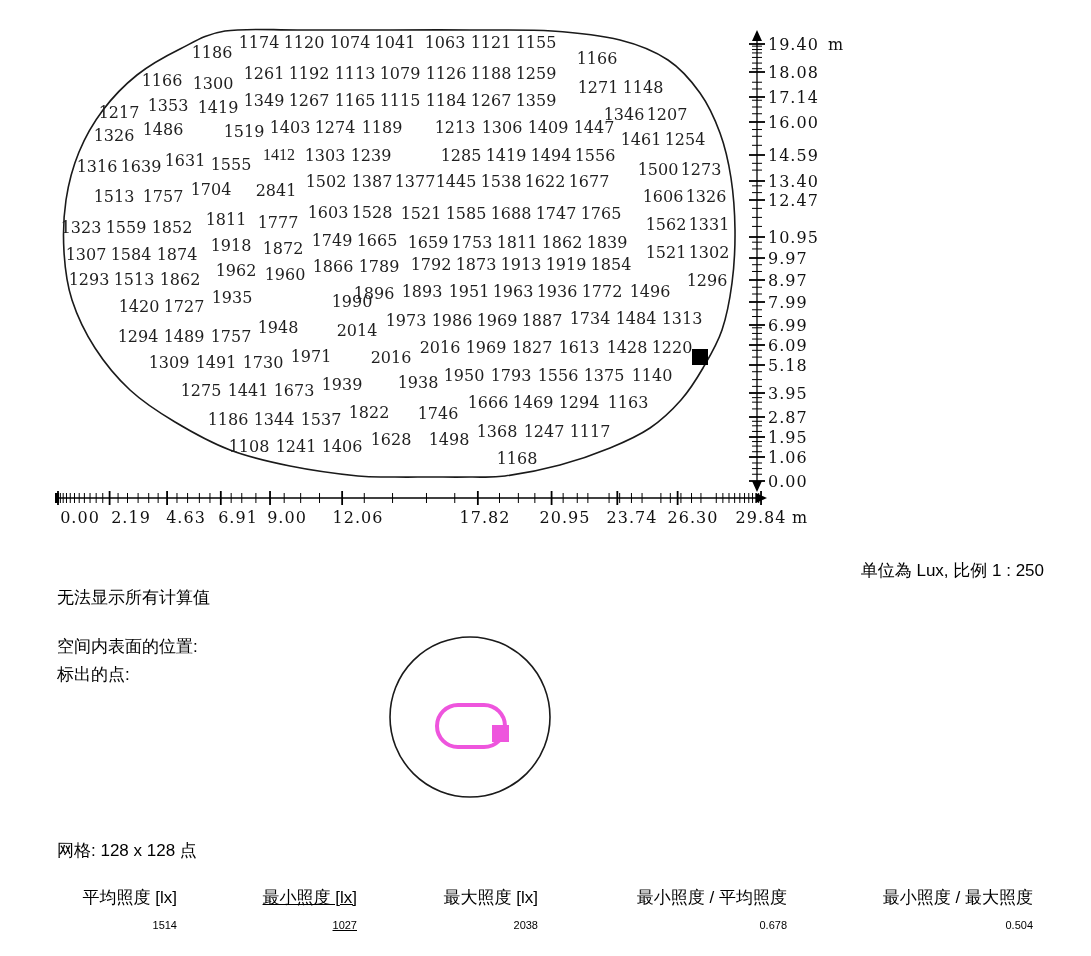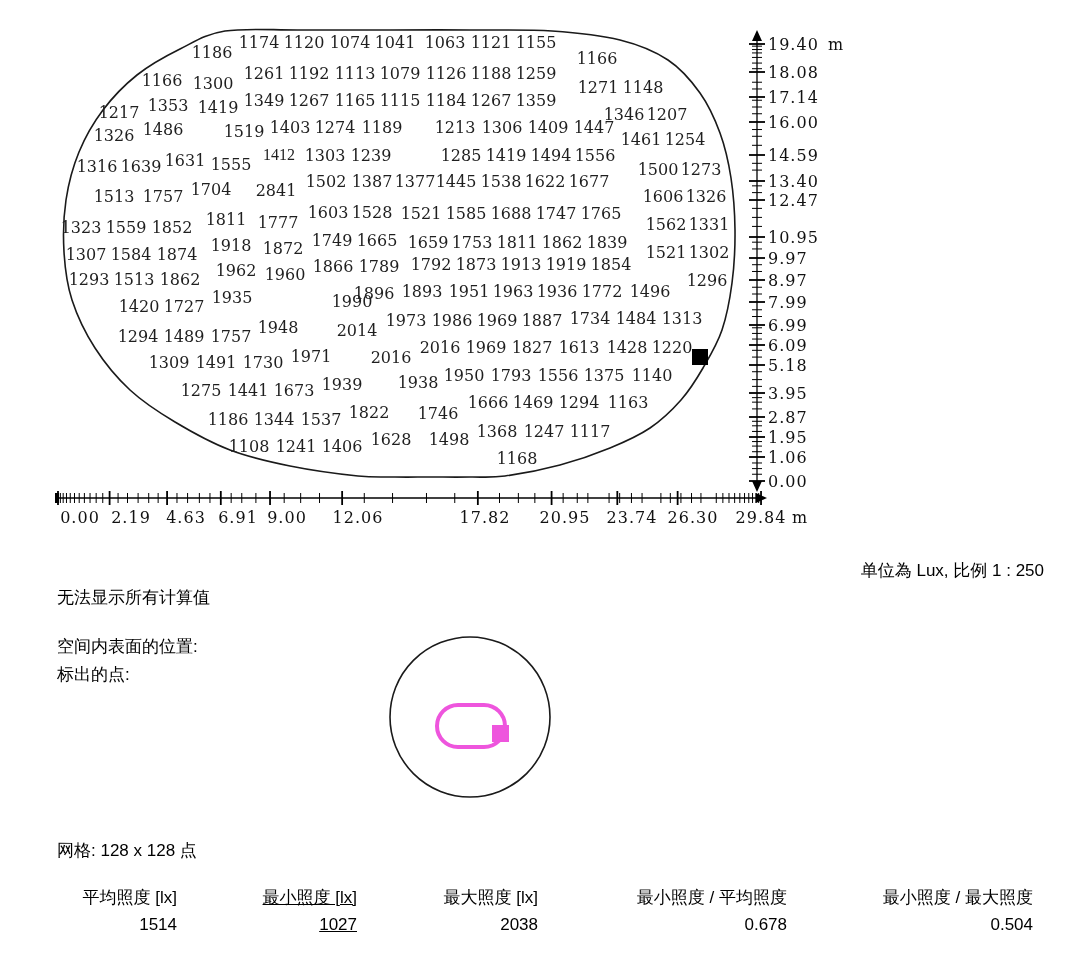--- a/index.html
+++ b/index.html
@@ -8,21 +8,21 @@
   #draw{position:absolute;left:0;top:0;width:1091px;height:956px;}
   .num{position:absolute;transform:translate(-50%,-50%);
        font-family:"DejaVu Serif",serif;font-size:16px;color:#1f1f1f;white-space:nowrap;}
   .rlab{position:absolute;font-family:"DejaVu Serif",serif;font-size:16px;color:#111;
         white-space:nowrap;letter-spacing:1px;}
   .rlab.v{transform:translate(0,-50%);}
   .rlab.h{transform:translate(-50%,-50%);}
   .cjk{position:absolute;font-size:17px;color:#000;white-space:nowrap;transform:translate(0,-50%);}
   .stat-col{position:absolute;top:888px;text-align:right;white-space:nowrap;}
   .stat-h{font-size:17px;line-height:20px;}
-  .stat-v{font-size:17px;line-height:20px;margin-top:7px;}
+  .stat-v{font-size:11px;line-height:20px;margin-top:7px;}
 </style>
 </head>
 <body>
 
 <div id="canvas">
   <svg id="draw" xmlns="http://www.w3.org/2000/svg">
       <path d="M 225 31 C 245.0 27.8 272.5 30.2 300 30 C 327.5 29.8 361.7 30.0 390 30 C 418.3 30.0 443.0 29.8 470 30 C 497.0 30.2 527.0 29.3 552 31 C 577.0 32.7 600.7 35.2 620 40 C 639.3 44.8 654.7 51.2 668 60 C 681.3 68.8 691.3 80.8 700 93 C 708.7 105.2 714.8 118.8 720 133 C 725.2 147.2 728.5 161.8 731 178 C 733.5 194.2 734.8 212.5 735 230 C 735.2 247.5 734.2 266.3 732 283 C 729.8 299.7 726.8 315.8 722 330 C 717.2 344.2 709.8 356.3 703 368 C 696.2 379.7 689.8 390.0 681 400 C 672.2 410.0 661.8 420.0 650 428 C 638.2 436.0 625.0 441.8 610 448 C 595.0 454.2 577.5 460.3 560 465 C 542.5 469.7 520.0 474.0 505 476 C 490.0 478.0 482.5 476.8 470 477 C 457.5 477.2 442.5 477.0 430 477 C 417.5 477.0 407.0 477.2 395 477 C 383.0 476.8 375.5 477.8 358 476 C 340.5 474.2 311.3 470.3 290 466 C 268.7 461.7 249.2 457.3 230 450 C 210.8 442.7 191.7 432.0 175 422 C 158.3 412.0 143.3 402.3 130 390 C 116.7 377.7 104.7 363.0 95 348 C 85.3 333.0 77.2 316.0 72 300 C 66.8 284.0 65.0 268.7 64 252 C 63.0 235.3 63.5 216.7 66 200 C 68.5 183.3 72.8 167.0 79 152 C 85.2 137.0 93.3 122.8 103 110 C 112.7 97.2 124.2 85.2 137 75 C 149.8 64.8 165.3 56.3 180 49 C 194.7 41.7 205.0 34.2 225 31 Z" fill="none" stroke="#1a1a1a" stroke-width="1.6"></path>
       <rect x="692" y="349" width="16" height="16" fill="#000"></rect>
       <circle cx="470" cy="717" r="80" fill="none" stroke="#1a1a1a" stroke-width="1.6"></circle>
       <rect x="437" y="705" width="68" height="42" rx="21" fill="none" stroke="#ee55dd" stroke-width="4"></rect>

